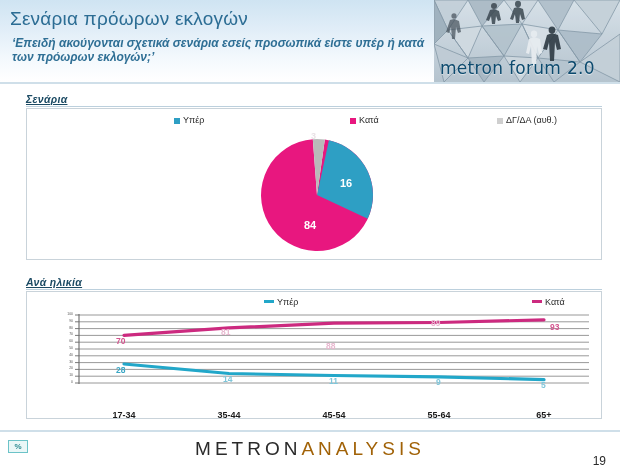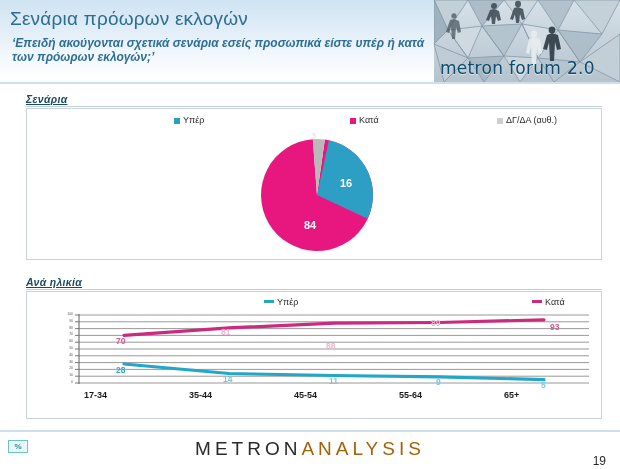--- a/index.html
+++ b/index.html
@@ -65,21 +65,21 @@
   .pie-lbl-faint{position:absolute;font-size:9px;font-weight:bold;color:#e9e2e6;}
 
   
   .lc{position:absolute;}
   .ytick{
     position:absolute;right:0;font-size:3.4px;color:#555;
     text-align:right;line-height:3.6px;font-family:"Liberation Sans",sans-serif;
   }
   .xlab{
     position:absolute;font-size:9px;font-weight:bold;color:#1a1a1a;
-    white-space:nowrap;
+    text-align:center;white-space:nowrap;margin-top:20px;
   }
   .dlabel{position:absolute;font-size:8.5px;font-weight:bold;white-space:nowrap;text-align:center;}
   .d-pink{color:#d4548e;}
   .d-pink-f{color:#e8b7cf;}
   .d-teal{color:#3aa6c4;}
   .d-teal-f{color:#7fc6da;}
 
   
   .footer{
     position:absolute;left:0;bottom:0;width:620px;height:39px;

